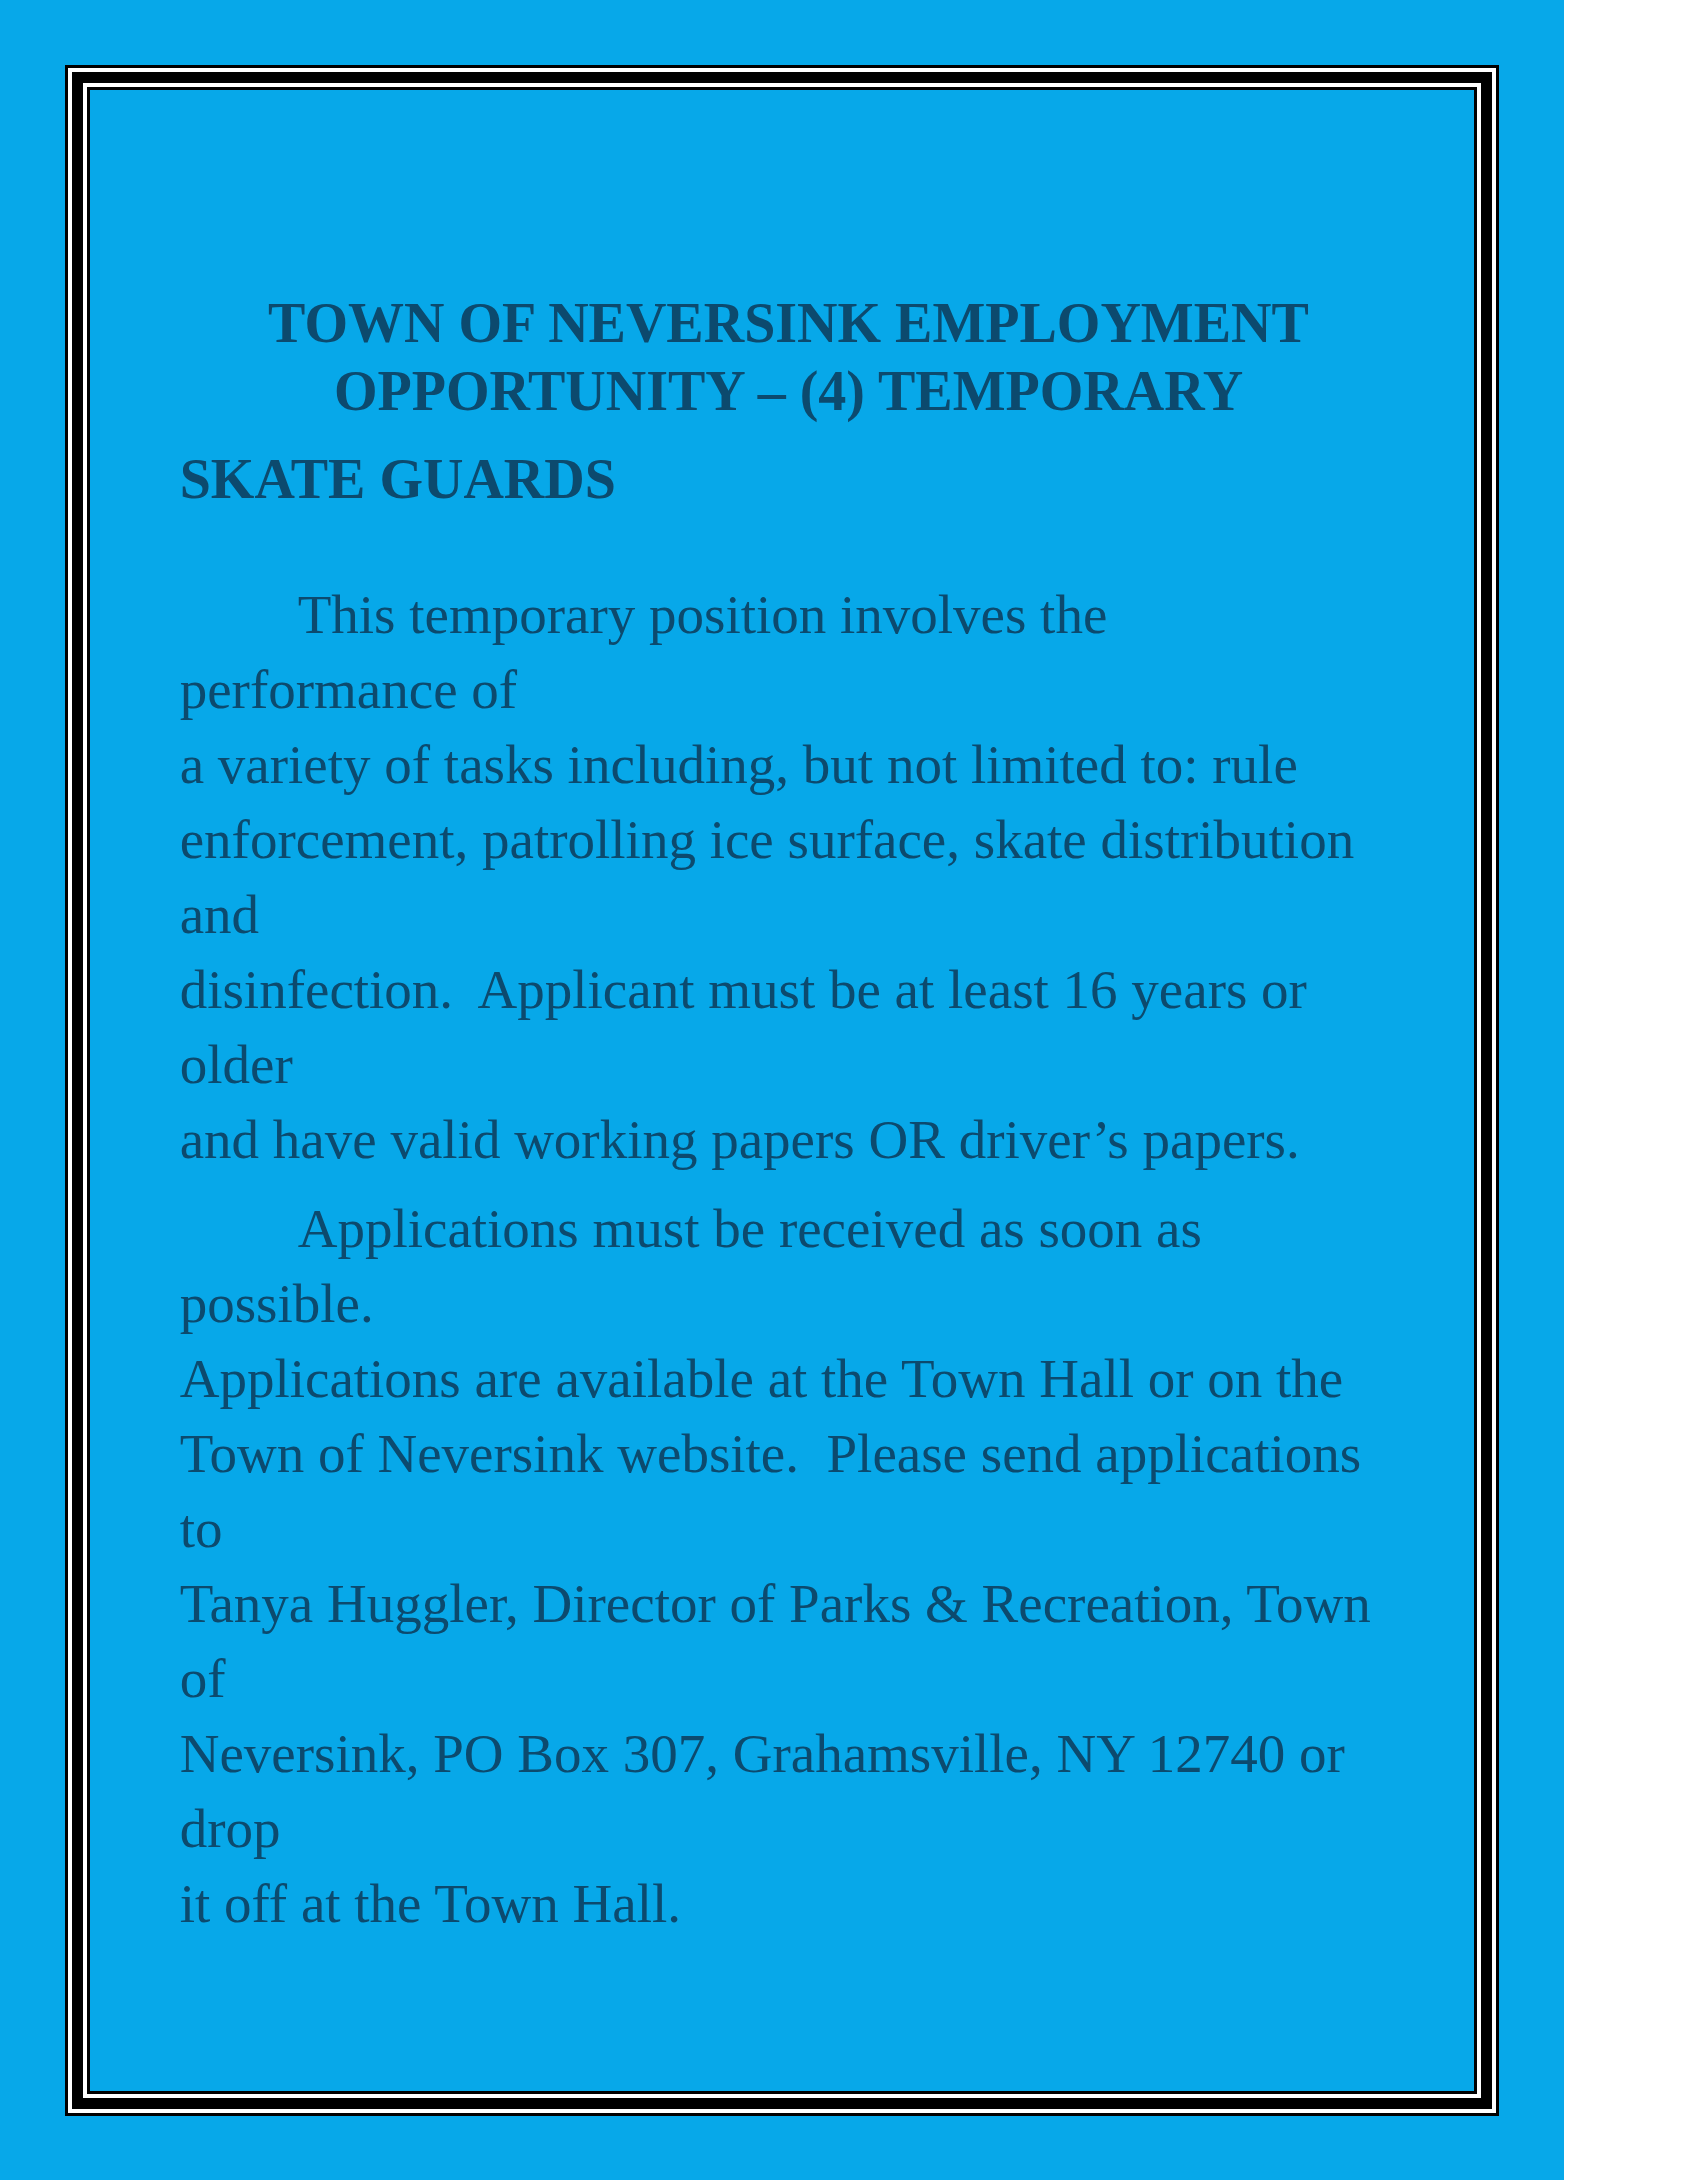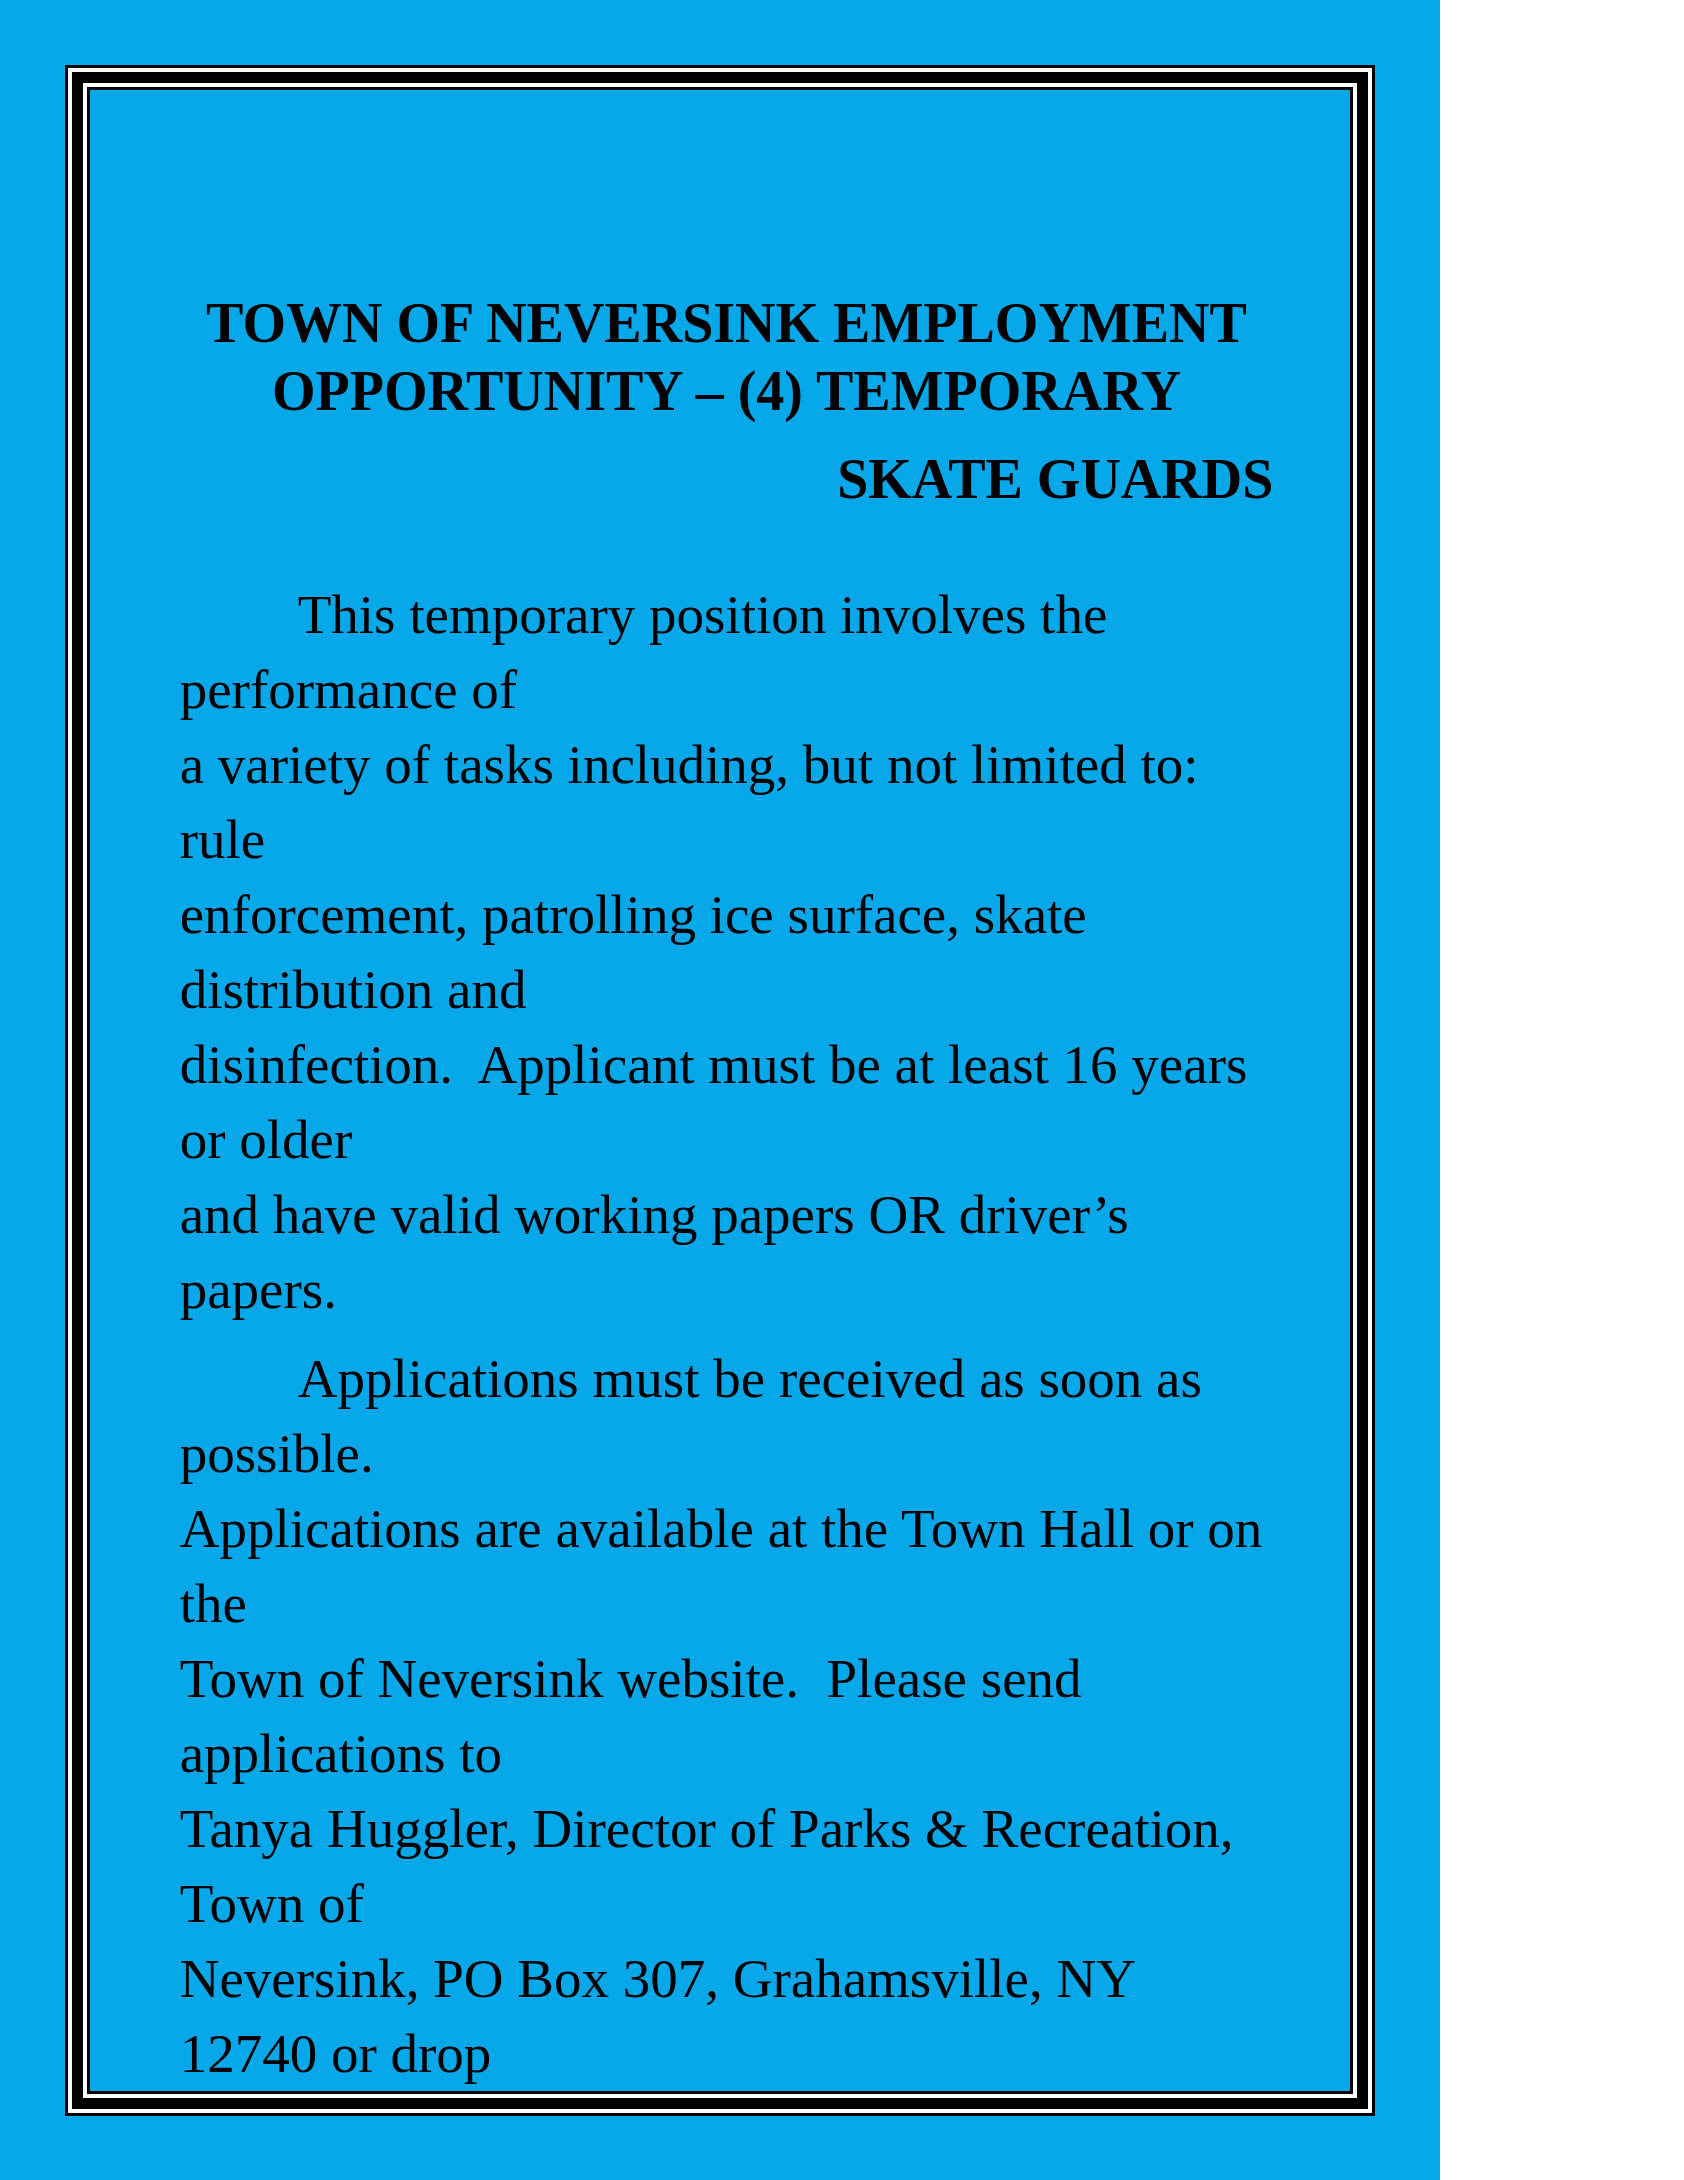--- a/index.html
+++ b/index.html
@@ -7,24 +7,24 @@
     padding: 0;
   }
   body {
     width: 1685px;
     height: 2181px;
     overflow: hidden;
     font-family: "Liberation Serif", "DejaVu Serif", serif;
   }
   .page {
     position: relative;
-    width: 1440px;
+    width: 1564px;
     height: 2181px;
     background: #07A8E9;
-    color: #000000;
+    color: #0c4a6e;
   }
   
   .frame-outer {
     position: absolute;
     inset: 65px;
     border: 3.4px solid #000000;
     background: #FFFFFF;
   }
   .frame-mid {
     position: absolute;
@@ -51,21 +51,21 @@
     font-weight: bold;
     line-height: 68px;
     text-align: center;
     white-space: pre-line;
   }
   .title-sub {
     margin: 20.4px 0 0 0;
     font-size: 56px;
     font-weight: bold;
     line-height: 68px;
-    text-align: right;
+    text-align: left;
     white-space: pre-line;
   }
   .body-text p {
     font-size: 55px;
     font-weight: normal;
     line-height: 75px;
     margin: 0 0 13.6px 0;
     text-indent: 118px;
     white-space: pre-wrap;
   }

